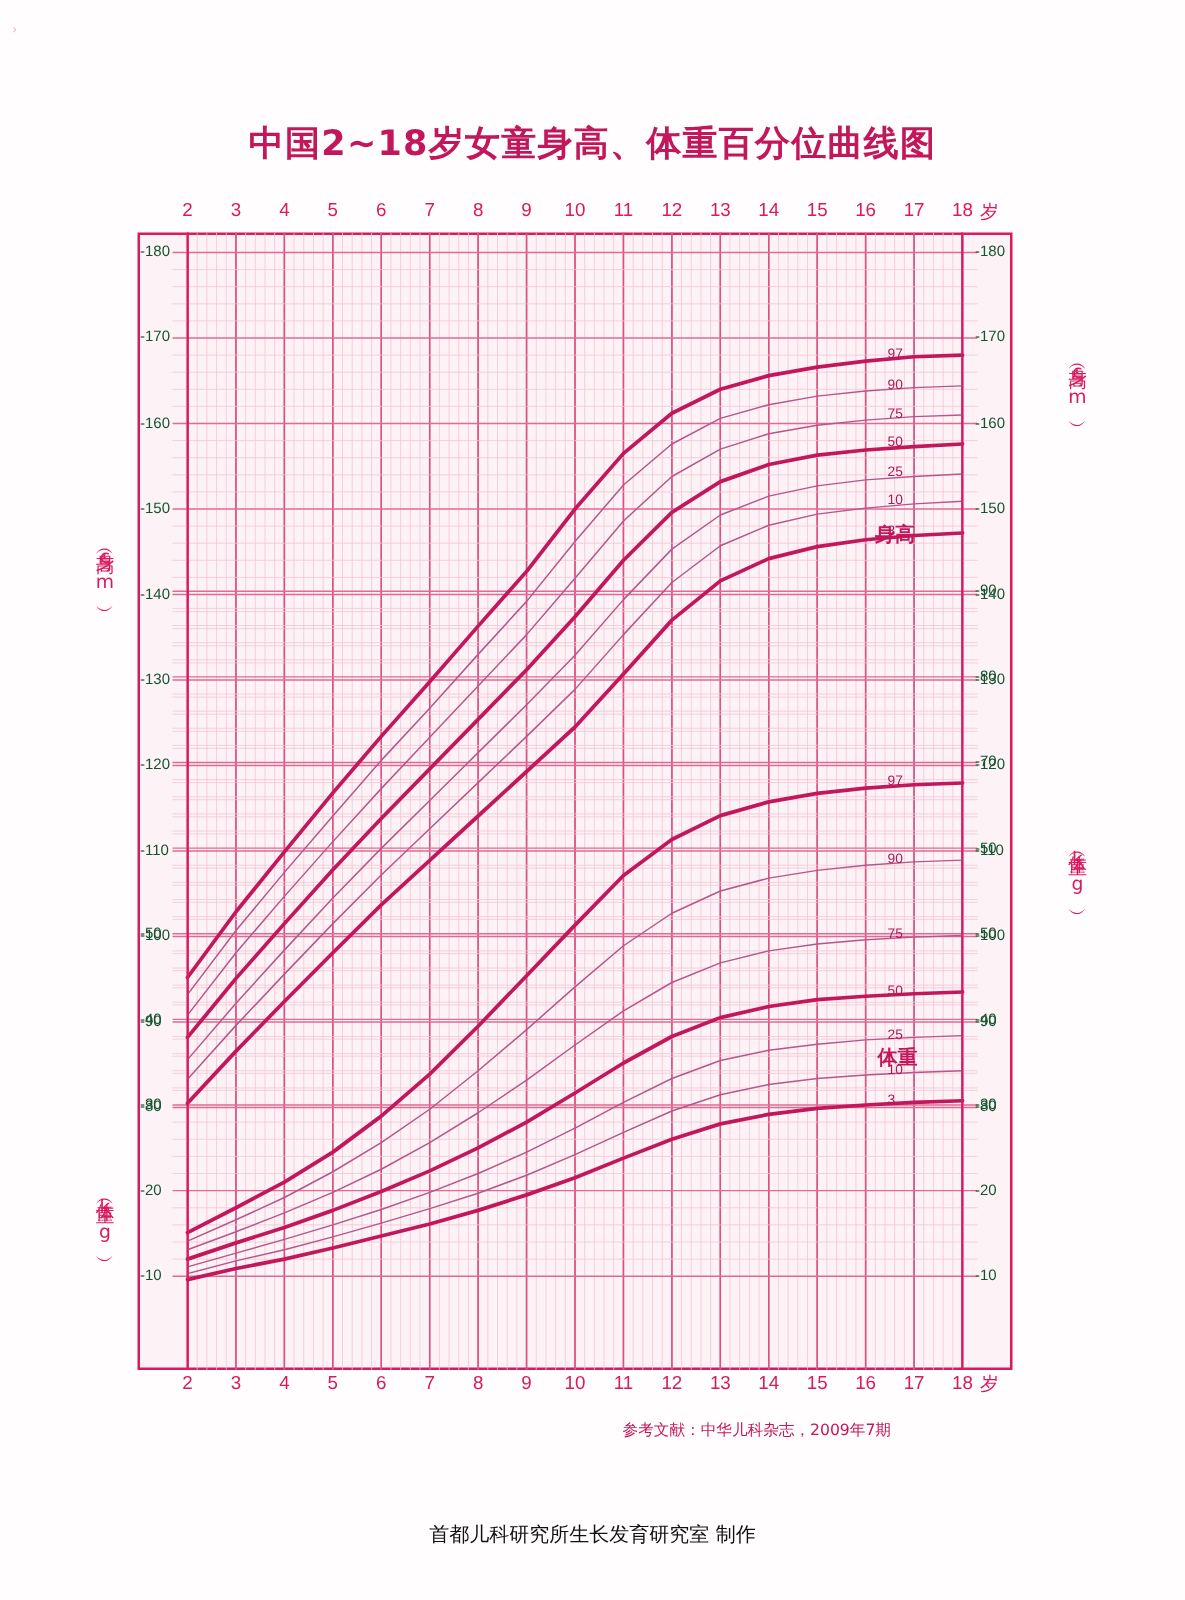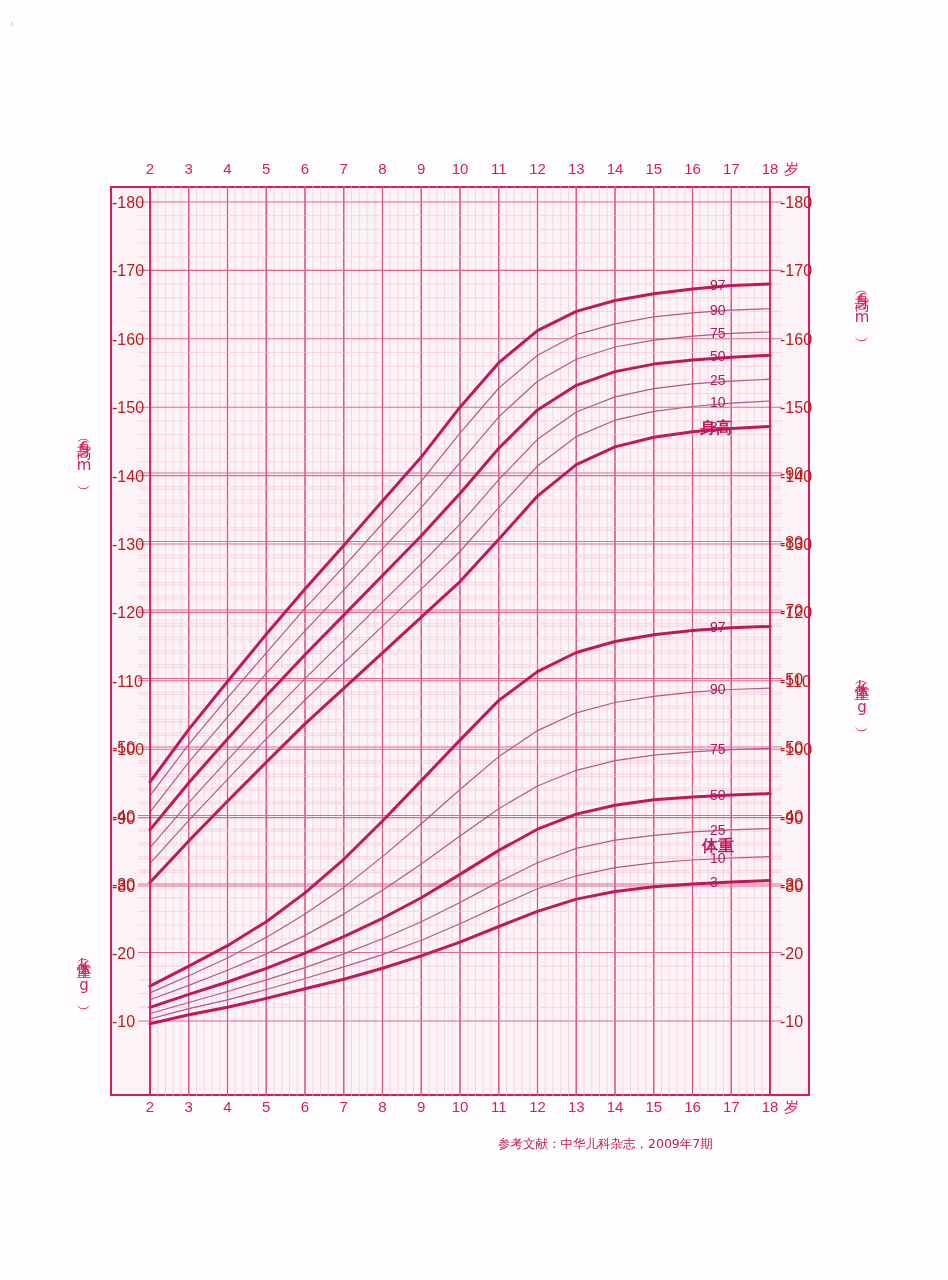--- a/index.html
+++ b/index.html
@@ -60,22 +60,22 @@
   svg.grid-svg, svg.curve-svg {
     position: absolute;
     left: 0;
     top: 0;
     width: 700px;
     height: 910px;
   }
   
   .tick-label {
     position: absolute;
-    font-size: 16px;
-    color: #b91c1c;
+    font-size: 12px;
+    color: #14532d;
     font-family: "Liberation Sans", sans-serif;
     white-space: nowrap;
   }
   .age-top {
     position: absolute;
     top: 160px;
     left: 110px;
     width: 700px;
     height: 22px;
   }
@@ -104,21 +104,21 @@
     position: absolute;
     font-size: 15px;
     color: #d81b60;
     writing-mode: vertical-rl;
     text-orientation: upright;
     letter-spacing: 2px;
     font-family: "DejaVu Sans", sans-serif;
   }
   .curve-label {
     position: absolute;
-    font-size: 14px;
+    font-size: 11px;
     color: #b0185a;
     font-family: "Liberation Sans", sans-serif;
   }
   .series-label {
     position: absolute;
     font-size: 16px;
     color: #c2185b;
     font-family: "DejaVu Sans", sans-serif;
     font-weight: bold;
   }
@@ -147,20 +147,21 @@
     color: #e2b5c5;
   }
 </style>
 </head>
 <body>
 
 <div class="page">
 
   <div class="corner-mark">›</div>
 
+  <div class="title">中国2~18岁女童身高、体重百分位曲线图</div>
 
   <div class="age-top" id="age-top">
       <span class="age-tick" style="left:40px;">2</span>
       <span class="age-tick" style="left:78.75px;">3</span>
       <span class="age-tick" style="left:117.5px;">4</span>
       <span class="age-tick" style="left:156.25px;">5</span>
       <span class="age-tick" style="left:195px;">6</span>
       <span class="age-tick" style="left:233.75px;">7</span>
       <span class="age-tick" style="left:272.5px;">8</span>
       <span class="age-tick" style="left:311.25px;">9</span>
@@ -471,13 +472,14 @@
       <span class="curve-label" style="left:710px; top:681.0899999999999px;">90</span>
       <span class="curve-label" style="left:710px; top:741.37px;">75</span>
       <span class="curve-label" style="left:710px; top:786.5799999999999px;">50</span>
       <span class="curve-label" style="left:710px; top:821.515px;">25</span>
       <span class="curve-label" style="left:710px; top:849.5999999999999px;">10</span>
       <span class="curve-label" style="left:710px; top:873.575px;">3</span>
     </div>
 
   <div class="footnote" style="left:498px; top:1136px;">参考文献：中华儿科杂志，2009年7期</div>
 
+  <div class="credit">首都儿科研究所生长发育研究室  制作</div>
 </div>
 
 </body></html>

